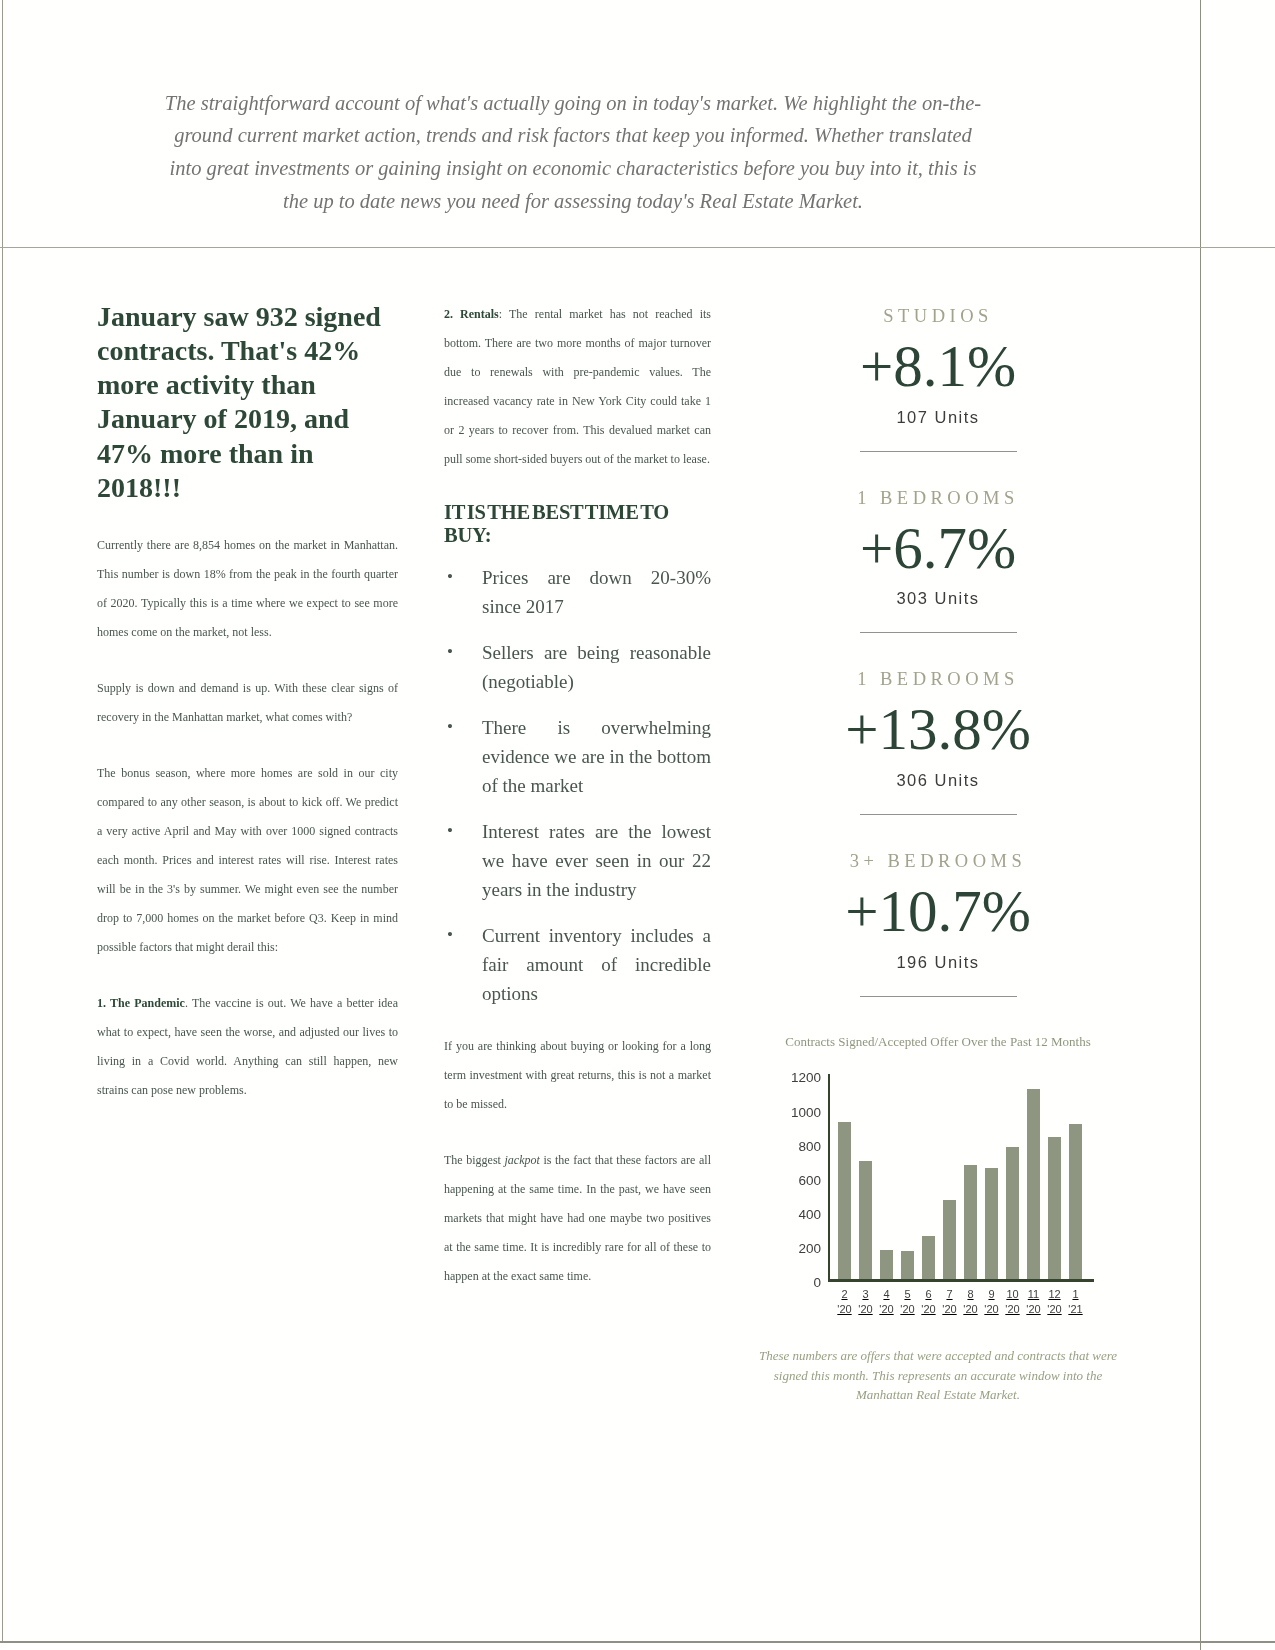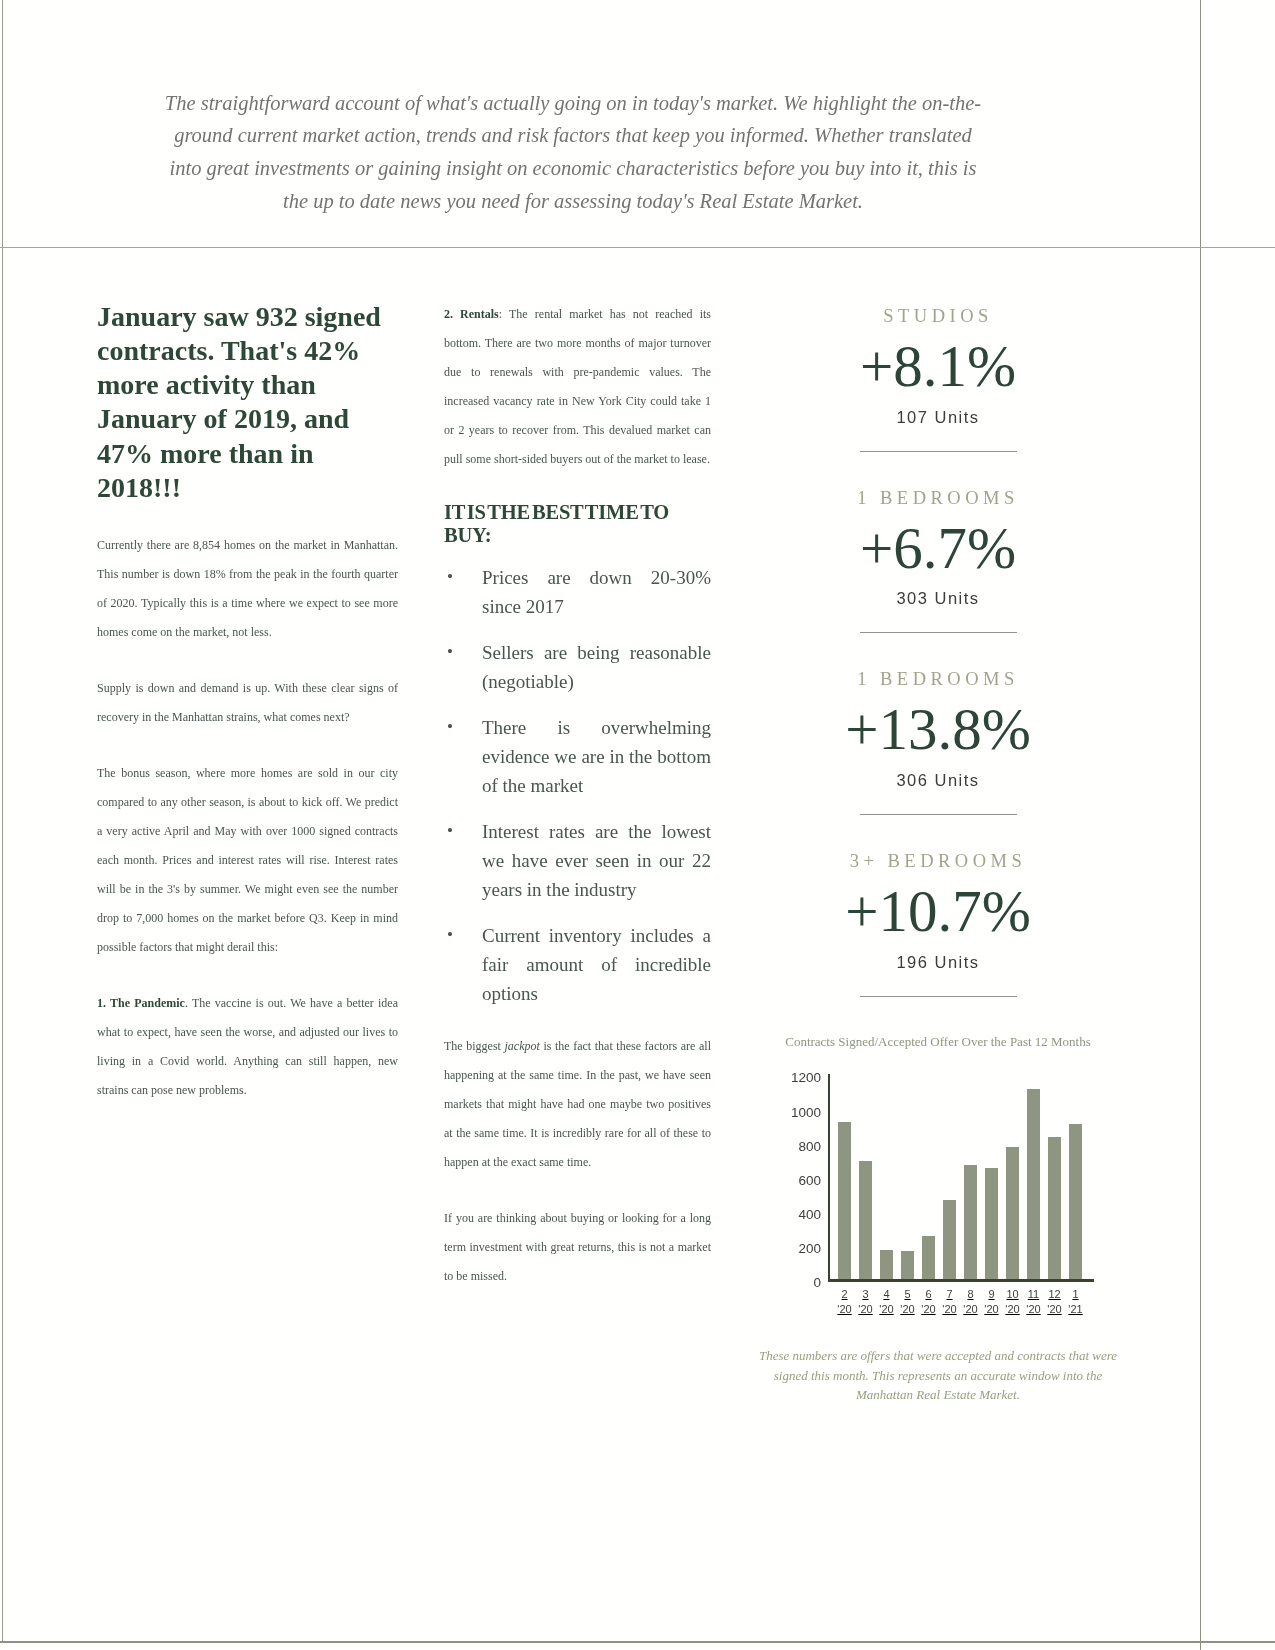--- a/index.html
+++ b/index.html
@@ -97,37 +97,37 @@
   <div class="edge-left"></div>
   <div class="edge-right"></div>
   <div class="rule-top"></div>
   <div class="rule-bottom"></div>
 
   <p class="intro">The straightforward account of what's actually going on in today's market. We highlight the on-the-ground current market action, trends and risk factors that keep you informed. Whether translated into great investments or gaining insight on economic characteristics before you buy into it, this is the up to date news you need for assessing today's Real Estate Market.</p>
 
   <section class="col col-left">
     <h1 class="headline">January saw 932 signed contracts. That's 42% more activity than January of 2019, and 47% more than in 2018!!!</h1>
     <p class="body-p">Currently there are 8,854 homes on the market in Manhattan. This number is down 18% from the peak in the fourth quarter of 2020. Typically this is a time where we expect to see more homes come on the market, not less.</p>
-    <p class="body-p">Supply is down and demand is up. With these clear signs of recovery in the Manhattan strains, what comes next?</p>
+    <p class="body-p">Supply is down and demand is up. With these clear signs of recovery in the Manhattan market, what comes with?</p>
     <p class="body-p">The bonus season, where more homes are sold in our city compared to any other season, is about to kick off. We predict a very active April and May with over 1000 signed contracts each month. Prices and interest rates will rise. Interest rates will be in the 3's by summer. We might even see the number drop to 7,000 homes on the market before Q3. Keep in mind possible factors that might derail this:</p>
     <p class="body-p"><span class="lead-bold">1. The Pandemic</span><span>. The vaccine is out. We have a better idea what to expect, have seen the worse, and adjusted our lives to living in a Covid world. Anything can still happen, new strains can pose new problems.</span></p>
   </section>
 
   <section class="col col-middle">
     <p class="body-p"><span class="lead-bold">2. Rentals</span><span>: The rental market has not reached its bottom. There are two more months of major turnover due to renewals with pre-pandemic values. The increased vacancy rate in New York City could take 1 or 2 years to recover from. This devalued market can pull some short-sided buyers out of the market to lease.</span></p>
     <h2 class="buy-heading">IT IS THE BEST TIME TO BUY:</h2>
     <ul class="buy-list">
       <li><span class="bullet-dot">•</span><span>Prices are down 20-30% since 2017</span></li>
       <li><span class="bullet-dot">•</span><span>Sellers are being reasonable (negotiable)</span></li>
       <li><span class="bullet-dot">•</span><span>There is overwhelming evidence we are in the bottom of the market</span></li>
       <li><span class="bullet-dot">•</span><span>Interest rates are the lowest we have ever seen in our 22 years in the industry</span></li>
       <li><span class="bullet-dot">•</span><span>Current inventory includes a fair amount of incredible options</span></li>
     </ul>
+    <p class="body-p">If you are thinking about buying or looking for a long term investment with great returns, this is not a market to be missed.</p>
     <p class="body-p"><span>The biggest </span><span class="ital">jackpot</span><span> is the fact that these factors are all happening at the same time. In the past, we have seen markets that might have had one maybe two positives at the same time. It is incredibly rare for all of these to happen at the exact same time.</span></p>
-    <p class="body-p">If you are thinking about buying or looking for a long term investment with great returns, this is not a market to be missed.</p>
   </section>
 
   <aside class="col col-right">
 
     <div>
       <div class="stat-label">STUDIOS</div>
       <div class="stat-value">+8.1%</div>
       <div class="stat-units">107 Units</div>
       <div class="stat-divider"></div>
     </div>

